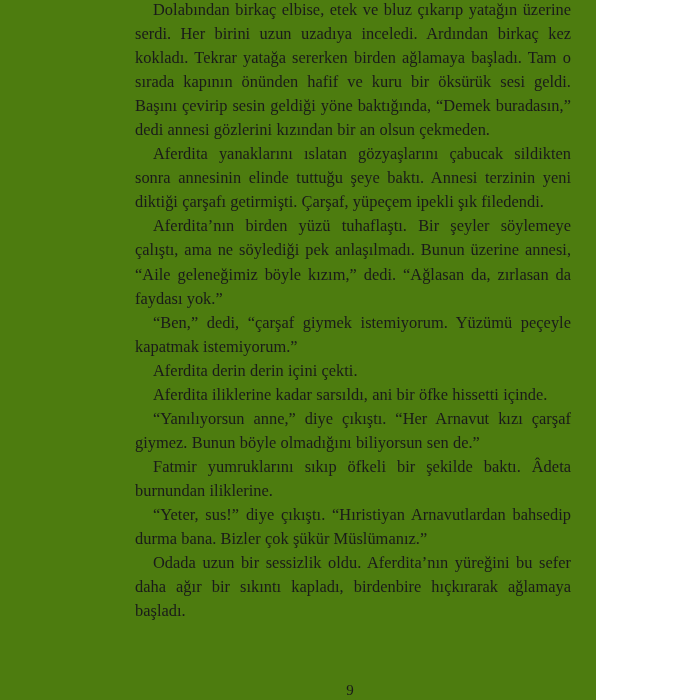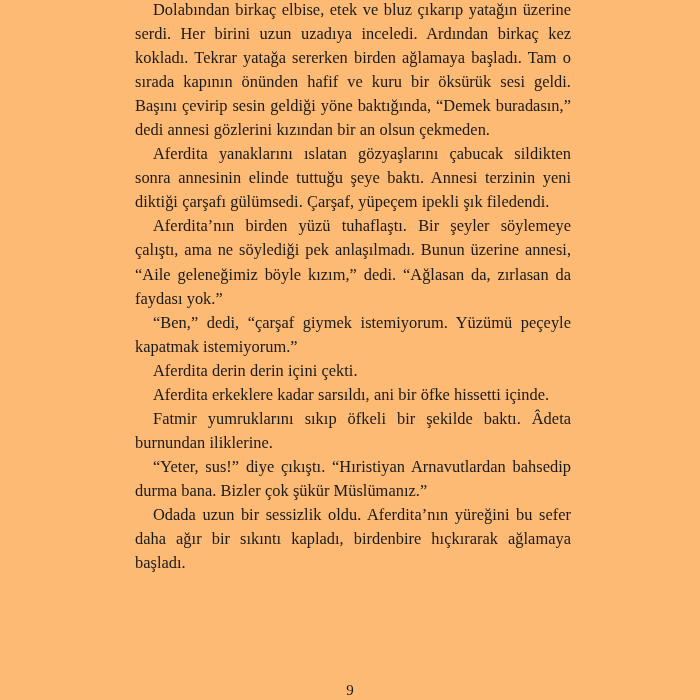--- a/index.html
+++ b/index.html
@@ -12,23 +12,23 @@
     background: #ffffff;
     font-family: "Liberation Serif", "DejaVu Serif", serif;
     overflow: hidden;
     position: relative;
   }
 
   #page {
     position: absolute;
     left: 0;
     top: 0;
-    width: 700px;
+    width: 596px;
     height: 700px;
-    background: #fdba74;
+    background: #4d7c0f;
   }
 
   #text-column {
     position: absolute;
     left: 135px;
     top: -2px;
     width: 436px;
   }
 
   .para {
@@ -63,25 +63,26 @@
     line-height: 18px;
   }
 </style>
 </head>
 <body>
 
 <div id="page">
 
   <div id="text-column">
     <p class="para">Dolabından birkaç elbise, etek ve bluz çıkarıp yatağın üzerine serdi. Her birini uzun uzadıya inceledi. Ardından birkaç kez kokladı. Tekrar yatağa sererken birden ağlamaya başladı. Tam o sırada kapının önünden hafif ve kuru bir öksürük sesi geldi. Başını çevirip sesin geldiği yöne baktığında, “Demek buradasın,” dedi annesi gözlerini kızından bir an olsun çekmeden.</p>
-    <p class="para">Aferdita yanaklarını ıslatan gözyaşlarını çabucak sildikten sonra annesinin elinde tuttuğu şeye baktı. Annesi terzinin yeni diktiği çarşafı gülümsedi. Çarşaf, yüpeçem ipekli şık filedendi.</p>
+    <p class="para">Aferdita yanaklarını ıslatan gözyaşlarını çabucak sildikten sonra annesinin elinde tuttuğu şeye baktı. Annesi terzinin yeni diktiği çarşafı getirmişti. Çarşaf, yüpeçem ipekli şık filedendi.</p>
     <p class="para">Aferdita’nın birden yüzü tuhaflaştı. Bir şeyler söylemeye çalıştı, ama ne söylediği pek anlaşılmadı. Bunun üzerine annesi, “Aile geleneğimiz böyle kızım,” dedi. “Ağlasan da, zırlasan da faydası yok.”</p>
     <p class="para">“Ben,” dedi, “çarşaf giymek istemiyorum. Yüzümü peçeyle kapatmak istemiyorum.”</p>
     <p class="para">Aferdita derin derin içini çekti.</p>
-    <p class="para">Aferdita erkeklere kadar sarsıldı, ani bir öfke hissetti içinde.</p>
+    <p class="para">Aferdita iliklerine kadar sarsıldı, ani bir öfke hissetti içinde.</p>
+    <p class="para">“Yanılıyorsun anne,” diye çıkıştı. “Her Arnavut kızı çarşaf giymez. Bunun böyle olmadığını biliyorsun sen de.”</p>
     <p class="para">Fatmir yumruklarını sıkıp öfkeli bir şekilde baktı. Âdeta burnundan iliklerine.</p>
     <p class="para">“Yeter, sus!” diye çıkıştı. “Hıristiyan Arnavutlardan bahsedip durma bana. Bizler çok şükür Müslümanız.”</p>
     <p class="para">Odada uzun bir sessizlik oldu. Aferdita’nın yüreğini bu sefer daha ağır bir sıkıntı kapladı, birdenbire hıçkırarak ağlamaya başladı.</p>
   </div>
 
   <div id="page-number">9</div>
 
 </div>
 
 </body></html>

